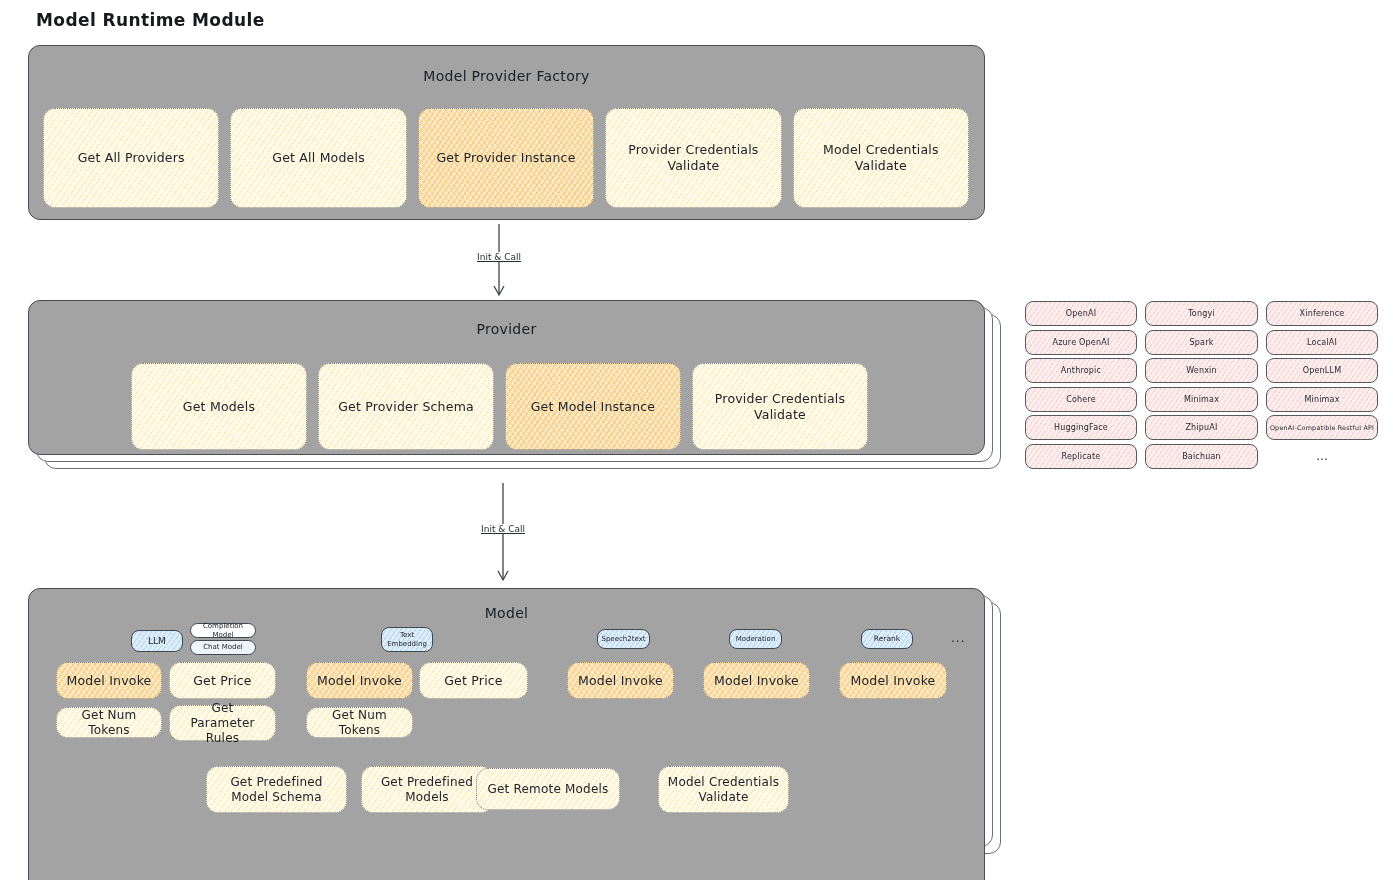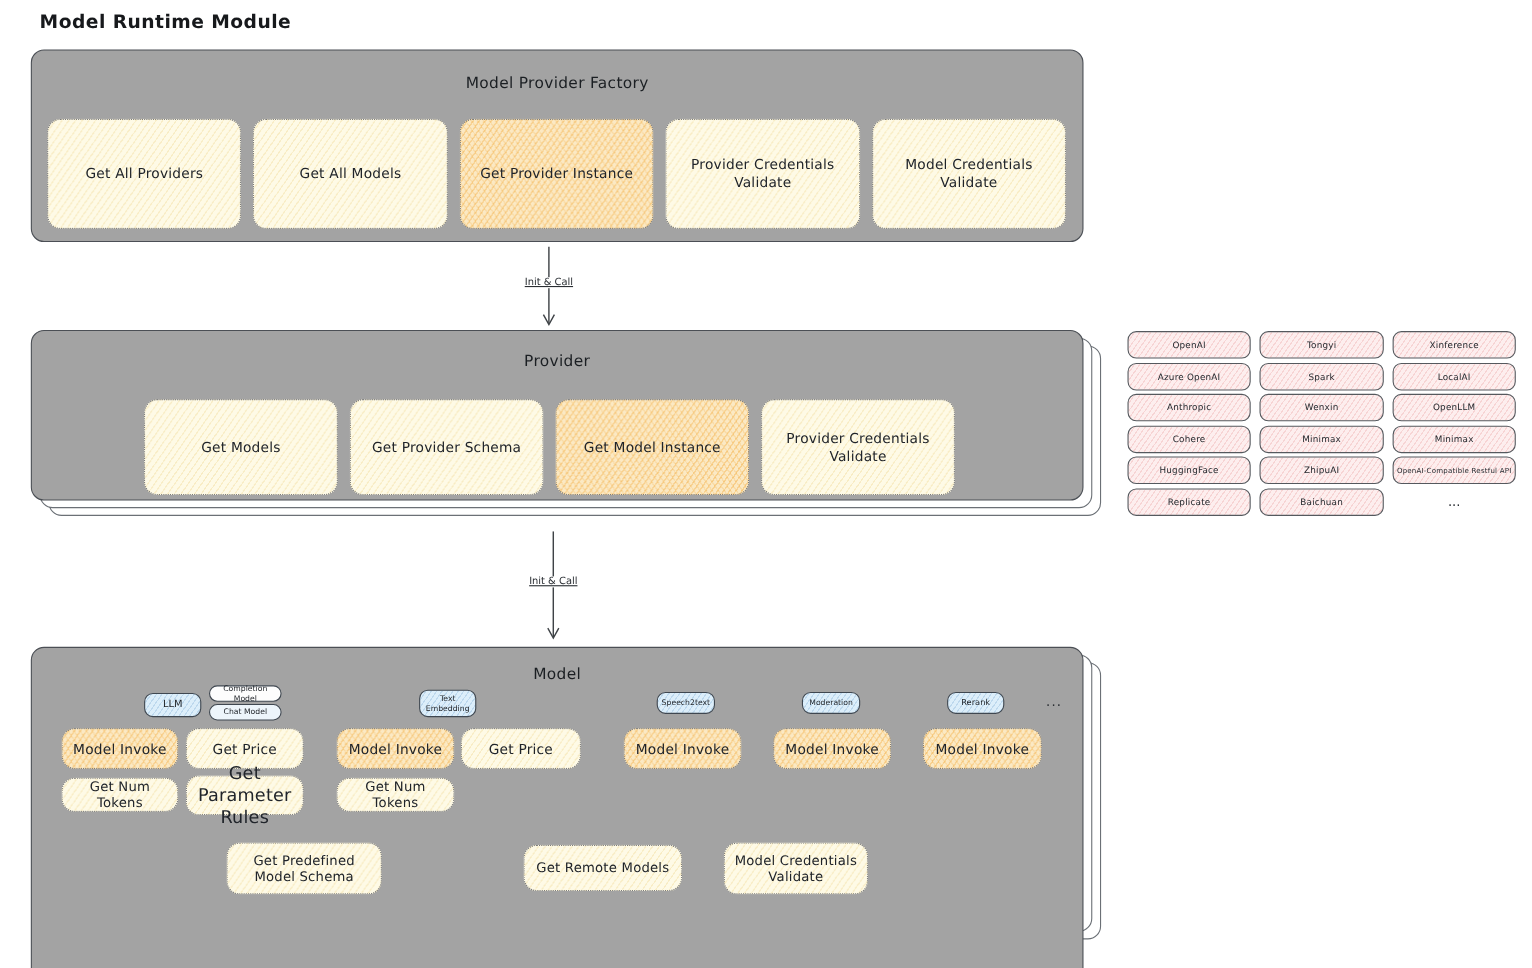--- a/index.html
+++ b/index.html
@@ -135,21 +135,22 @@
 
     <div class="op-btn fill-orange abs" style="left:27px;  top:73px; width:106px; height:37px;">Model Invoke</div>
     <div class="op-btn fill-yellow abs" style="left:140px; top:73px; width:107px; height:37px;">Get Price</div>
     <div class="op-btn fill-orange abs" style="left:277px; top:73px; width:107px; height:37px;">Model Invoke</div>
     <div class="op-btn fill-yellow abs" style="left:390px; top:73px; width:109px; height:37px;">Get Price</div>
     <div class="op-btn fill-orange abs" style="left:538px; top:73px; width:107px; height:37px;">Model Invoke</div>
     <div class="op-btn fill-orange abs" style="left:674px; top:73px; width:107px; height:37px;">Model Invoke</div>
     <div class="op-btn fill-orange abs" style="left:810px; top:73px; width:108px; height:37px;">Model Invoke</div>
 
     <div class="op-btn fill-yellow abs" style="left:27px;  top:118px; width:106px; height:31px; font-size:12px;">Get Num Tokens</div>
-    <div class="op-btn fill-yellow abs" style="left:140px; top:116px; width:107px; height:36px; font-size:16px;">Get Parameter Rules</div>
+    <div class="op-btn fill-yellow abs" style="left:140px; top:116px; width:107px; height:36px; font-size:12px;">Get Parameter Rules</div>
     <div class="op-btn fill-yellow abs" style="left:277px; top:118px; width:107px; height:31px; font-size:12px;">Get Num Tokens</div>
 
     <div class="op-btn fill-yellow abs" style="left:177px; top:177px; width:141px; height:47px; font-size:12px;">Get Predefined Model Schema</div>
+    <div class="op-btn fill-yellow abs" style="left:332px; top:177px; width:132px; height:47px; font-size:12px;">Get Predefined Models</div>
     <div class="op-btn fill-yellow abs" style="left:447px; top:179px; width:144px; height:42px; font-size:12px;">Get Remote Models</div>
     <div class="op-btn fill-yellow abs" style="left:629px; top:177px; width:131px; height:47px; font-size:12px;">Model Credentials Validate</div>
   </div>
 
 </div>
 
 </body></html>

